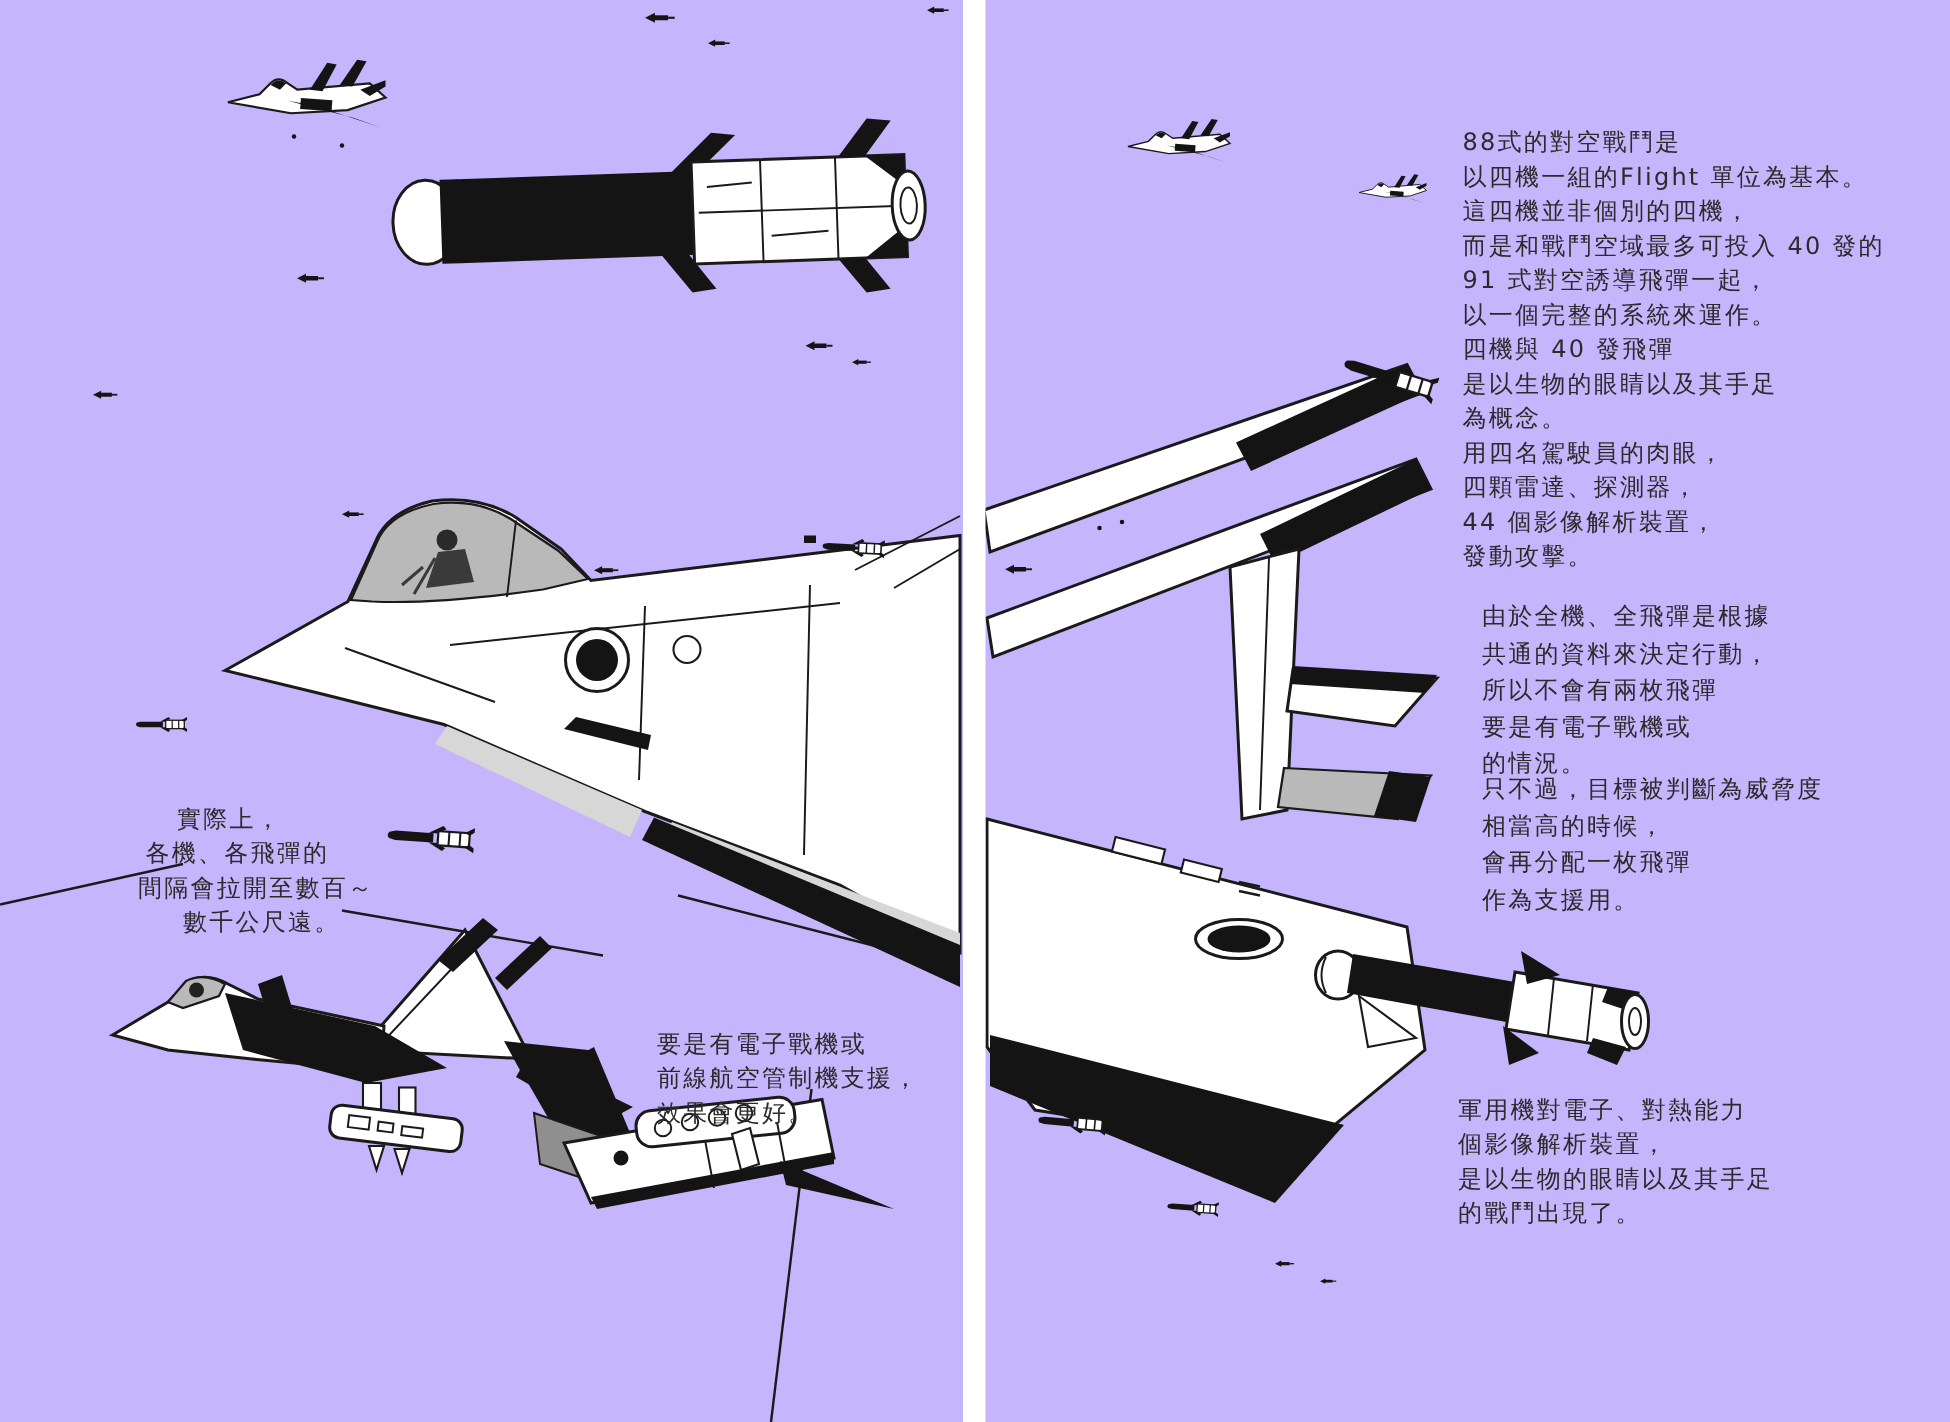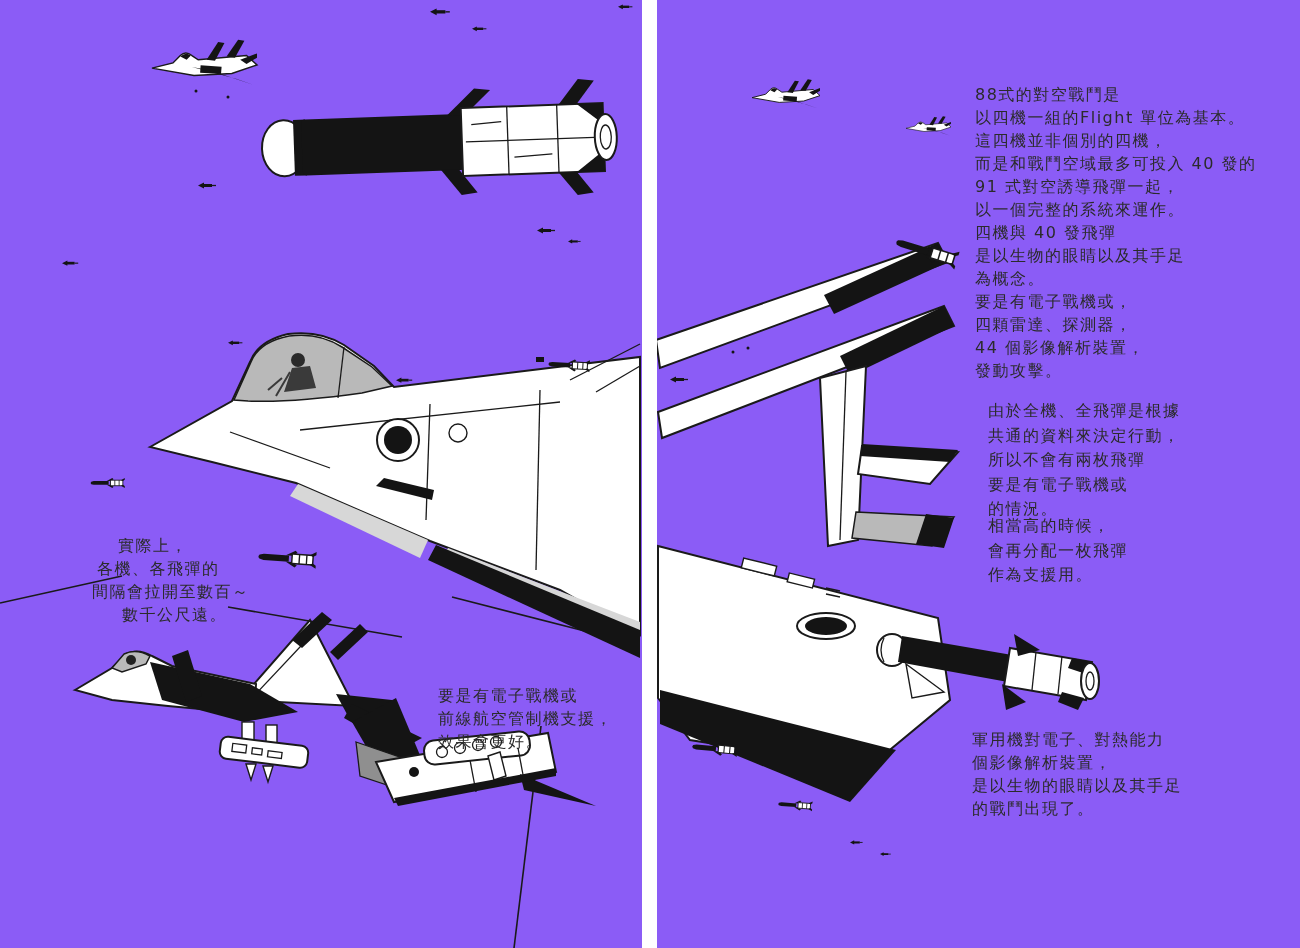--- a/index.html
+++ b/index.html
@@ -1,16 +1,16 @@
 <!DOCTYPE html>
 <html><head>
 <meta charset="utf-8">
 <style>
   html,body{margin:0;padding:0;background:#e8e8e8;}
-  .page{position:relative;width:1300px;height:948px;background:#8b5cf6;overflow:hidden;
+  .page{position:relative;width:1300px;height:948px;background:#c4b5fd;overflow:hidden;
         font-family:"DejaVu Sans",sans-serif;}
   .art{position:absolute;left:0;top:0;}
   .tb{position:absolute;color:#2b2b2b;font-size:16px;letter-spacing:1.5px;white-space:nowrap;}
   .lh23{line-height:23px;} .lh24{line-height:24.5px;}
   .o{fill:#ffffff;stroke:#1a1a1a;stroke-width:2;}
   .o1{fill:none;stroke:#1a1a1a;stroke-width:1.3;}
   .ow{fill:#ffffff;stroke:#1a1a1a;stroke-width:1.4;}
   .b{fill:#141414;stroke:none;}
   .g{fill:#b9b9b9;stroke:#1a1a1a;stroke-width:1.5;}
   .lg{fill:#d7d7d7;stroke:none;}
@@ -210,35 +210,36 @@
 <div class="tb lh23" style="left:975px;top:83px">
   <div>88式的對空戰鬥是</div>
   <div>以四機一組的Flight 單位為基本。</div>
   <div>這四機並非個別的四機，</div>
   <div>而是和戰鬥空域最多可投入 40 發的</div>
   <div>91 式對空誘導飛彈一起，</div>
   <div>以一個完整的系統來運作。</div>
   <div>四機與 40 發飛彈</div>
   <div>是以生物的眼睛以及其手足</div>
   <div>為概念。</div>
-  <div>要是有電子戰機或，</div>
+  <div>用四名駕駛員的肉眼，</div>
   <div>四顆雷達、探測器，</div>
   <div>44 個影像解析裝置，</div>
   <div>發動攻擊。</div>
 </div>
 
 <div class="tb lh24" style="left:988px;top:399px">
   <div>由於全機、全飛彈是根據</div>
   <div>共通的資料來決定行動，</div>
   <div>所以不會有兩枚飛彈</div>
   <div>要是有電子戰機或</div>
   <div>的情況。</div>
 </div>
 
 <div class="tb lh24" style="left:988px;top:514px">
+  <div>只不過，目標被判斷為威脅度</div>
   <div>相當高的時候，</div>
   <div>會再分配一枚飛彈</div>
   <div>作為支援用。</div>
 </div>
 
 <div class="tb lh23" style="left:92px;top:534px">
   <div style="margin-left:26px">實際上，</div>
   <div style="margin-left:5px">各機、各飛彈的</div>
   <div>間隔會拉開至數百～</div>
   <div style="margin-left:30px">數千公尺遠。</div>

